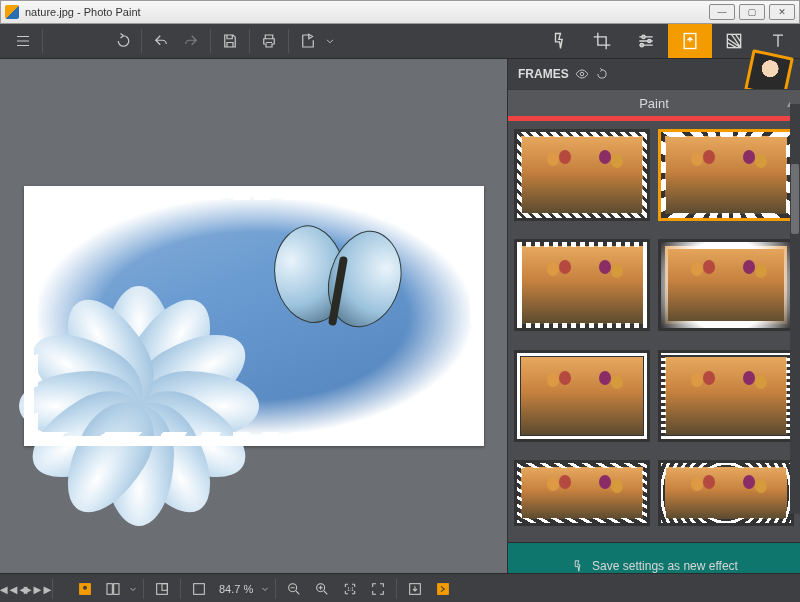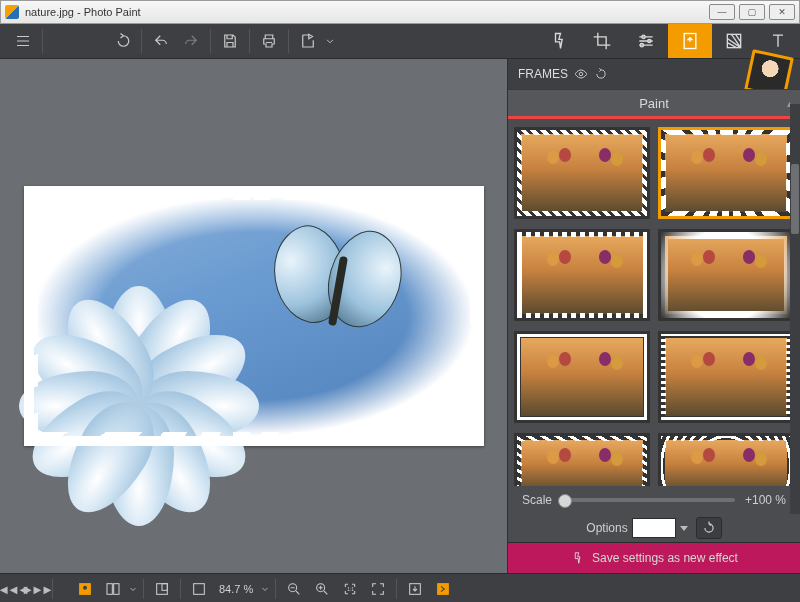--- a/index.html
+++ b/index.html
@@ -32,43 +32,43 @@
 .bwing{position:absolute;width:70px;height:95px;background:radial-gradient(circle at 30% 30%,#e9f4fb,#9bc2dd 55%,#3f5f76);border-radius:60% 40% 55% 45%/55% 45% 55% 45%;border:1px solid #2f3b3a}
 .bwing.l{left:10px;top:0;transform:rotate(-18deg)}
 .bwing.r{left:65px;top:5px;transform:rotate(25deg) scaleX(-1)}
 .bbody{position:absolute;left:70px;top:30px;width:8px;height:70px;background:#2a2a24;border-radius:4px;transform:rotate(10deg)}
 .frame-edge{position:absolute;inset:0;pointer-events:none;border:14px solid #fff;
   -webkit-mask:repeating-conic-gradient(#000 0 8deg,transparent 8deg 14deg);
   mask:repeating-conic-gradient(#000 0 8deg,transparent 8deg 14deg)}
 .frame-edge2{position:absolute;inset:0;border:10px solid #fff}
 
 .panel{width:292px;background:#4a4c50;display:flex;flex-direction:column;border-left:1px solid #2f3032}
-.panel-hdr{height:30px;background:#3d3f42;display:flex;align-items:center;padding:0 10px;font-weight:400;color:#ddd}
+.panel-hdr{height:30px;background:#3d3f42;display:flex;align-items:center;padding:0 10px;font-weight:700;color:#ddd}
 .panel-hdr .spacer{flex:1}
 .panel-hdr svg{width:14px;height:14px;stroke:#ccc;fill:none;stroke-width:1.6;margin-left:6px}
 .avatar{width:36px;height:36px;border:3px solid #f49b00;transform:rotate(12deg);margin-left:8px;background:radial-gradient(circle at 50% 35%,#f3d7b6 0 28%,#2a2a2a 29% 100%);border-radius:2px}
-.cat-hdr{height:26px;background:#55575b;display:flex;align-items:center;justify-content:center;color:#d8d8d8;font-size:13px;border-top:1px solid #3a3b3d;border-bottom:3px solid #ef4444;position:relative}
+.cat-hdr{height:26px;background:#55575b;display:flex;align-items:center;justify-content:center;color:#d8d8d8;font-size:13px;border-top:1px solid #3a3b3d;border-bottom:5px solid #ef4444;position:relative}
 .cat-hdr .chev{position:absolute;right:8px;color:#999;font-size:10px}
 .frame-grid{flex:1;overflow:hidden;padding:8px 6px;display:grid;grid-template-columns:1fr 1fr;gap:10px 8px;position:relative;background:#4a4c50}
 .thumb{height:86px;border:3px solid transparent;background:#333;position:relative;overflow:hidden}
 .thumb.sel{border-color:#f49b00}
 .thumb.partial{height:60px}
 .th-bg{position:absolute;inset:4px;background:linear-gradient(180deg,#e7a85e 0%,#c6813e 45%,#5b4a2f 100%)}
 .th-balloon{position:absolute;width:12px;height:14px;border-radius:50%}
 .th-fr{position:absolute;inset:0;border:5px solid #fff}
 .scrollbar{position:absolute;right:0;top:104px;bottom:88px;width:10px;background:#3c3e41}
 .scrollthumb{position:absolute;left:1px;width:8px;top:60px;height:70px;background:#6d6f73;border-radius:2px}
 .ctrl-row{height:28px;display:flex;align-items:center;padding:0 14px;color:#cfcfcf;background:#4a4c50}
 .slider-track{flex:1;height:4px;background:#6d6f73;border-radius:2px;margin:0 10px;position:relative}
 .slider-knob{position:absolute;left:-4px;top:-4px;width:12px;height:12px;border-radius:50%;background:#d7d7d7;border:1px solid #888}
 .opt-swatch{width:42px;height:18px;background:#fff;border:1px solid #2b2c2e;margin:0 4px}
 .opt-drop{width:0;height:0;border-left:4px solid transparent;border-right:4px solid transparent;border-top:5px solid #bbb;margin-right:8px}
 .opt-reset{width:24px;height:20px;background:#3b3d40;border:1px solid #2b2c2e;display:flex;align-items:center;justify-content:center;border-radius:3px}
 .opt-reset svg{width:14px;height:14px;stroke:#cfcfcf;fill:none;stroke-width:2}
-.panel-footer{height:30px;background:#be185d;display:flex;align-items:center;justify-content:center;color:#d7d7d7;border-top:1px solid #2a2b2d}
+.panel-footer{height:30px;background:#0f766e;display:flex;align-items:flex-end;justify-content:center;color:#d7d7d7;border-top:1px solid #2a2b2d}
 .panel-footer svg{width:14px;height:14px;stroke:#d7d7d7;fill:none;stroke-width:1.6;margin-right:8px}
 
 .bottombar{height:30px;background:#3d3f42;display:flex;align-items:center;border-top:1px solid #2a2b2d}
 .bbtn{width:28px;height:26px;display:flex;align-items:center;justify-content:center}
 .bbtn svg{width:16px;height:16px;stroke:#c9c9c9;fill:none;stroke-width:1.6}
 .bbtn.accent svg{stroke:#f49b00;fill:#f49b00}
 .zoom-disp{color:#cfcfcf;margin:0 6px;font-size:11px}
 .bsep{width:1px;height:20px;background:#555;margin:0 4px}
 .bottombar .spacer{flex:1}
 .arrowbtn{width:20px;height:20px;display:flex;align-items:center;justify-content:center;margin:0 2px}
@@ -281,37 +281,20 @@
       <div class="thumb partial">
         <div class="th-bg"></div>
         <div class="th-balloon" style="background:#d94;left:30px;top:14px"></div>
           <div class="th-balloon" style="background:#b5483f;left:42px;top:12px"></div>
           <div class="th-balloon" style="background:#8a2d66;left:82px;top:12px"></div>
           <div class="th-balloon" style="background:#d49a3c;left:94px;top:16px"></div>
         <div class="th-fr" style="-webkit-mask:repeating-radial-gradient(circle,#000 0 3px,transparent 3px 7px)"></div>
       </div>
     </div>
 
-    <div class="ctrl-row">
-      <span>Scale</span>
-      <div class="slider-track">
-          <div class="slider-knob"></div>
-        </div>
-      <span>+100 %</span>
-    </div>
-    <div class="ctrl-row" style="justify-content:center">
-      <span>Options</span>
-      <div class="opt-swatch"></div>
-      <div class="opt-drop"></div>
-      <div class="opt-reset">
-          <svg viewBox="0 0 24 24">
-            <path d="M12 5a7 7 0 1 1-7 7M12 5V1m0 4 3 3"></path>
-          </svg>
-        </div>
-    </div>
     <div class="panel-footer">
       <svg viewBox="0 0 24 24">
           <path d="M9 3h6l-2 7h4l-2 11-1-8H9z"></path>
         </svg>
       <span>Save settings as new effect</span>
     </div>
   </div>
 
   <div class="scrollbar">
       <div class="scrollthumb"></div>

